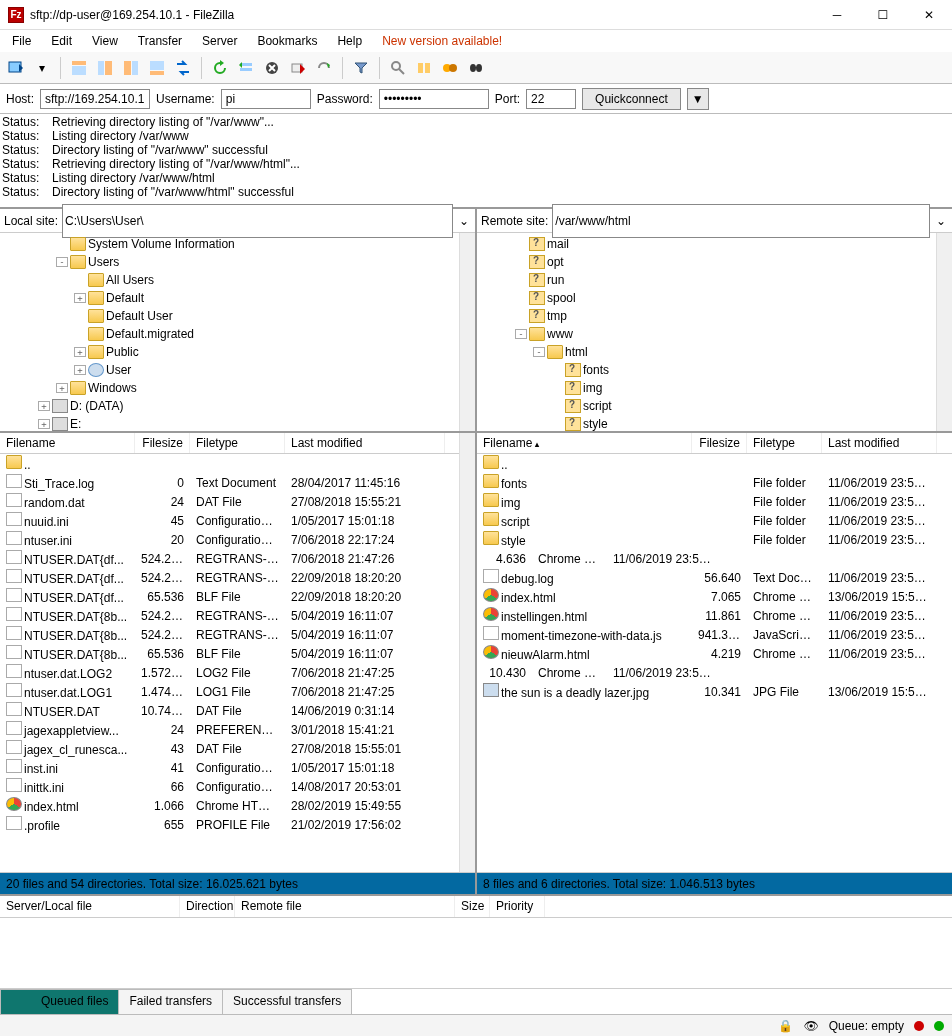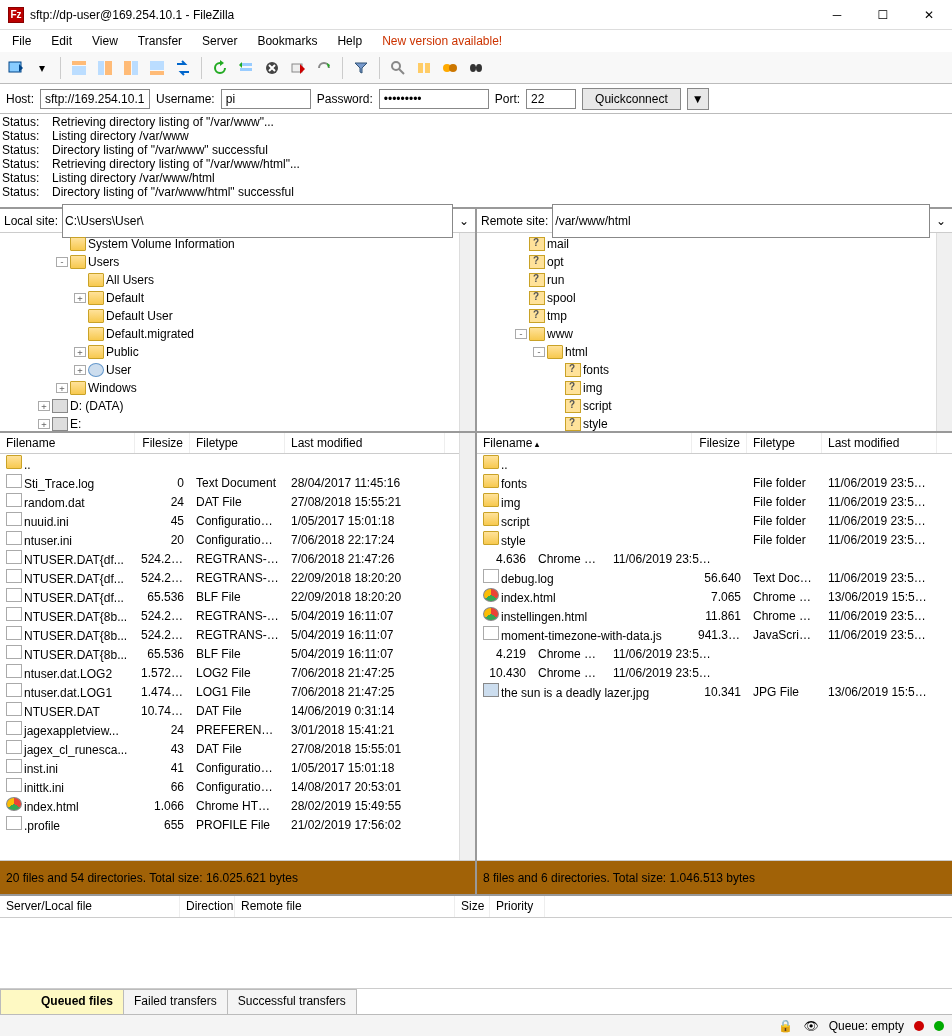--- a/index.html
+++ b/index.html
@@ -43,27 +43,27 @@
 .ficon.user { background:#cde; border:1px solid #69c; border-radius:50%;}
 .ficon.file { background:#fff; border:1px solid #aaa;}
 .ficon.chrome { background: conic-gradient(#ea4335 0 120deg,#34a853 120deg 240deg,#fbbc05 240deg 360deg); border-radius:50%; border:1px solid #888;}
 .ficon.jpg { background:#cde; border:1px solid #888;}
 .listpane { flex:1; overflow:auto; position:relative; min-height:0;}
 .listhdr { display:flex; background:#fff; border-bottom:1px solid #ccc; position:sticky; top:0;}
 .listhdr .col { padding:3px 6px; border-right:1px solid #eee; cursor:pointer; overflow:hidden; text-overflow:ellipsis; white-space:nowrap;}
 .listrow { display:flex; height:19px; align-items:center; cursor:pointer;}
 .listrow .cell { padding:1px 6px; overflow:hidden; text-overflow:ellipsis; white-space:nowrap;}
 .listrow .cell.num { text-align:right; }
-.summary { height:34px; border-top:1px solid #ccc; padding:2px 6px; display:flex; align-items:center; background:#a16207;}
+.summary { height:22px; border-top:1px solid #ccc; padding:2px 6px; display:flex; align-items:center; background:#0369a1;}
 .queuehdr { height:24px; display:flex; border-top:2px solid #999; border-bottom:1px solid #ccc;}
 .queuehdr .col { padding:3px 6px; border-right:1px solid #eee;}
 .queuebody { flex:0 0 70px; background:#fff;}
 .tabs { height:26px; display:flex; border-top:1px solid #ccc;}
 .tab { padding:4px 10px; border:1px solid #bbb; border-bottom:none; background:#f4f4f4; cursor:pointer; margin-right:-1px;}
-.tab.active { background:#fef9c3; font-weight:bold;padding-left:40px;}
+.tab.active { background:#0f766e; font-weight:normal;padding-left:40px;}
 .statusbar { height:22px; border-top:1px solid #bbb; display:flex; align-items:center; justify-content:flex-end; padding:0 8px; gap:10px; background:#f4f4f4;}
 .dot { width:10px; height:10px; border-radius:50%; display:inline-block;}
 .sortarr::after { content:" ▴"; font-size:9px;}
 .scrollshim { position:absolute; right:0; top:0; bottom:0; width:16px; background:#f0f0f0; border-left:1px solid #ddd;}
 </style>
 </head>
 <body>
 
 <div class="titlebar">
   <div class="appicon">Fz</div>
@@ -577,20 +577,21 @@
             <div class="cell" style="width:75px">Chrome H...</div>
             <div class="cell" style="width:115px">11/06/2019 23:53:23</div>
           </div>
           <div class="listrow">
             <div class="cell" style="width:215px"><span class="ficon file"></span>moment-timezone-with-data.js</div>
             <div class="cell num" style="width:55px">941.321</div>
             <div class="cell" style="width:75px">JavaScript ...</div>
             <div class="cell" style="width:115px">11/06/2019 23:53:23</div>
           </div>
           <div class="listrow">
+            <div class="cell" style="width:215px"><span class="ficon chrome"></span>nieuwAlarm.html</div>
             <div class="cell num" style="width:55px">4.219</div>
             <div class="cell" style="width:75px">Chrome H...</div>
             <div class="cell" style="width:115px">11/06/2019 23:53:23</div>
           </div>
           <div class="listrow">
             <div class="cell num" style="width:55px">10.430</div>
             <div class="cell" style="width:75px">Chrome H...</div>
             <div class="cell" style="width:115px">11/06/2019 23:53:23</div>
           </div>
           <div class="listrow">

